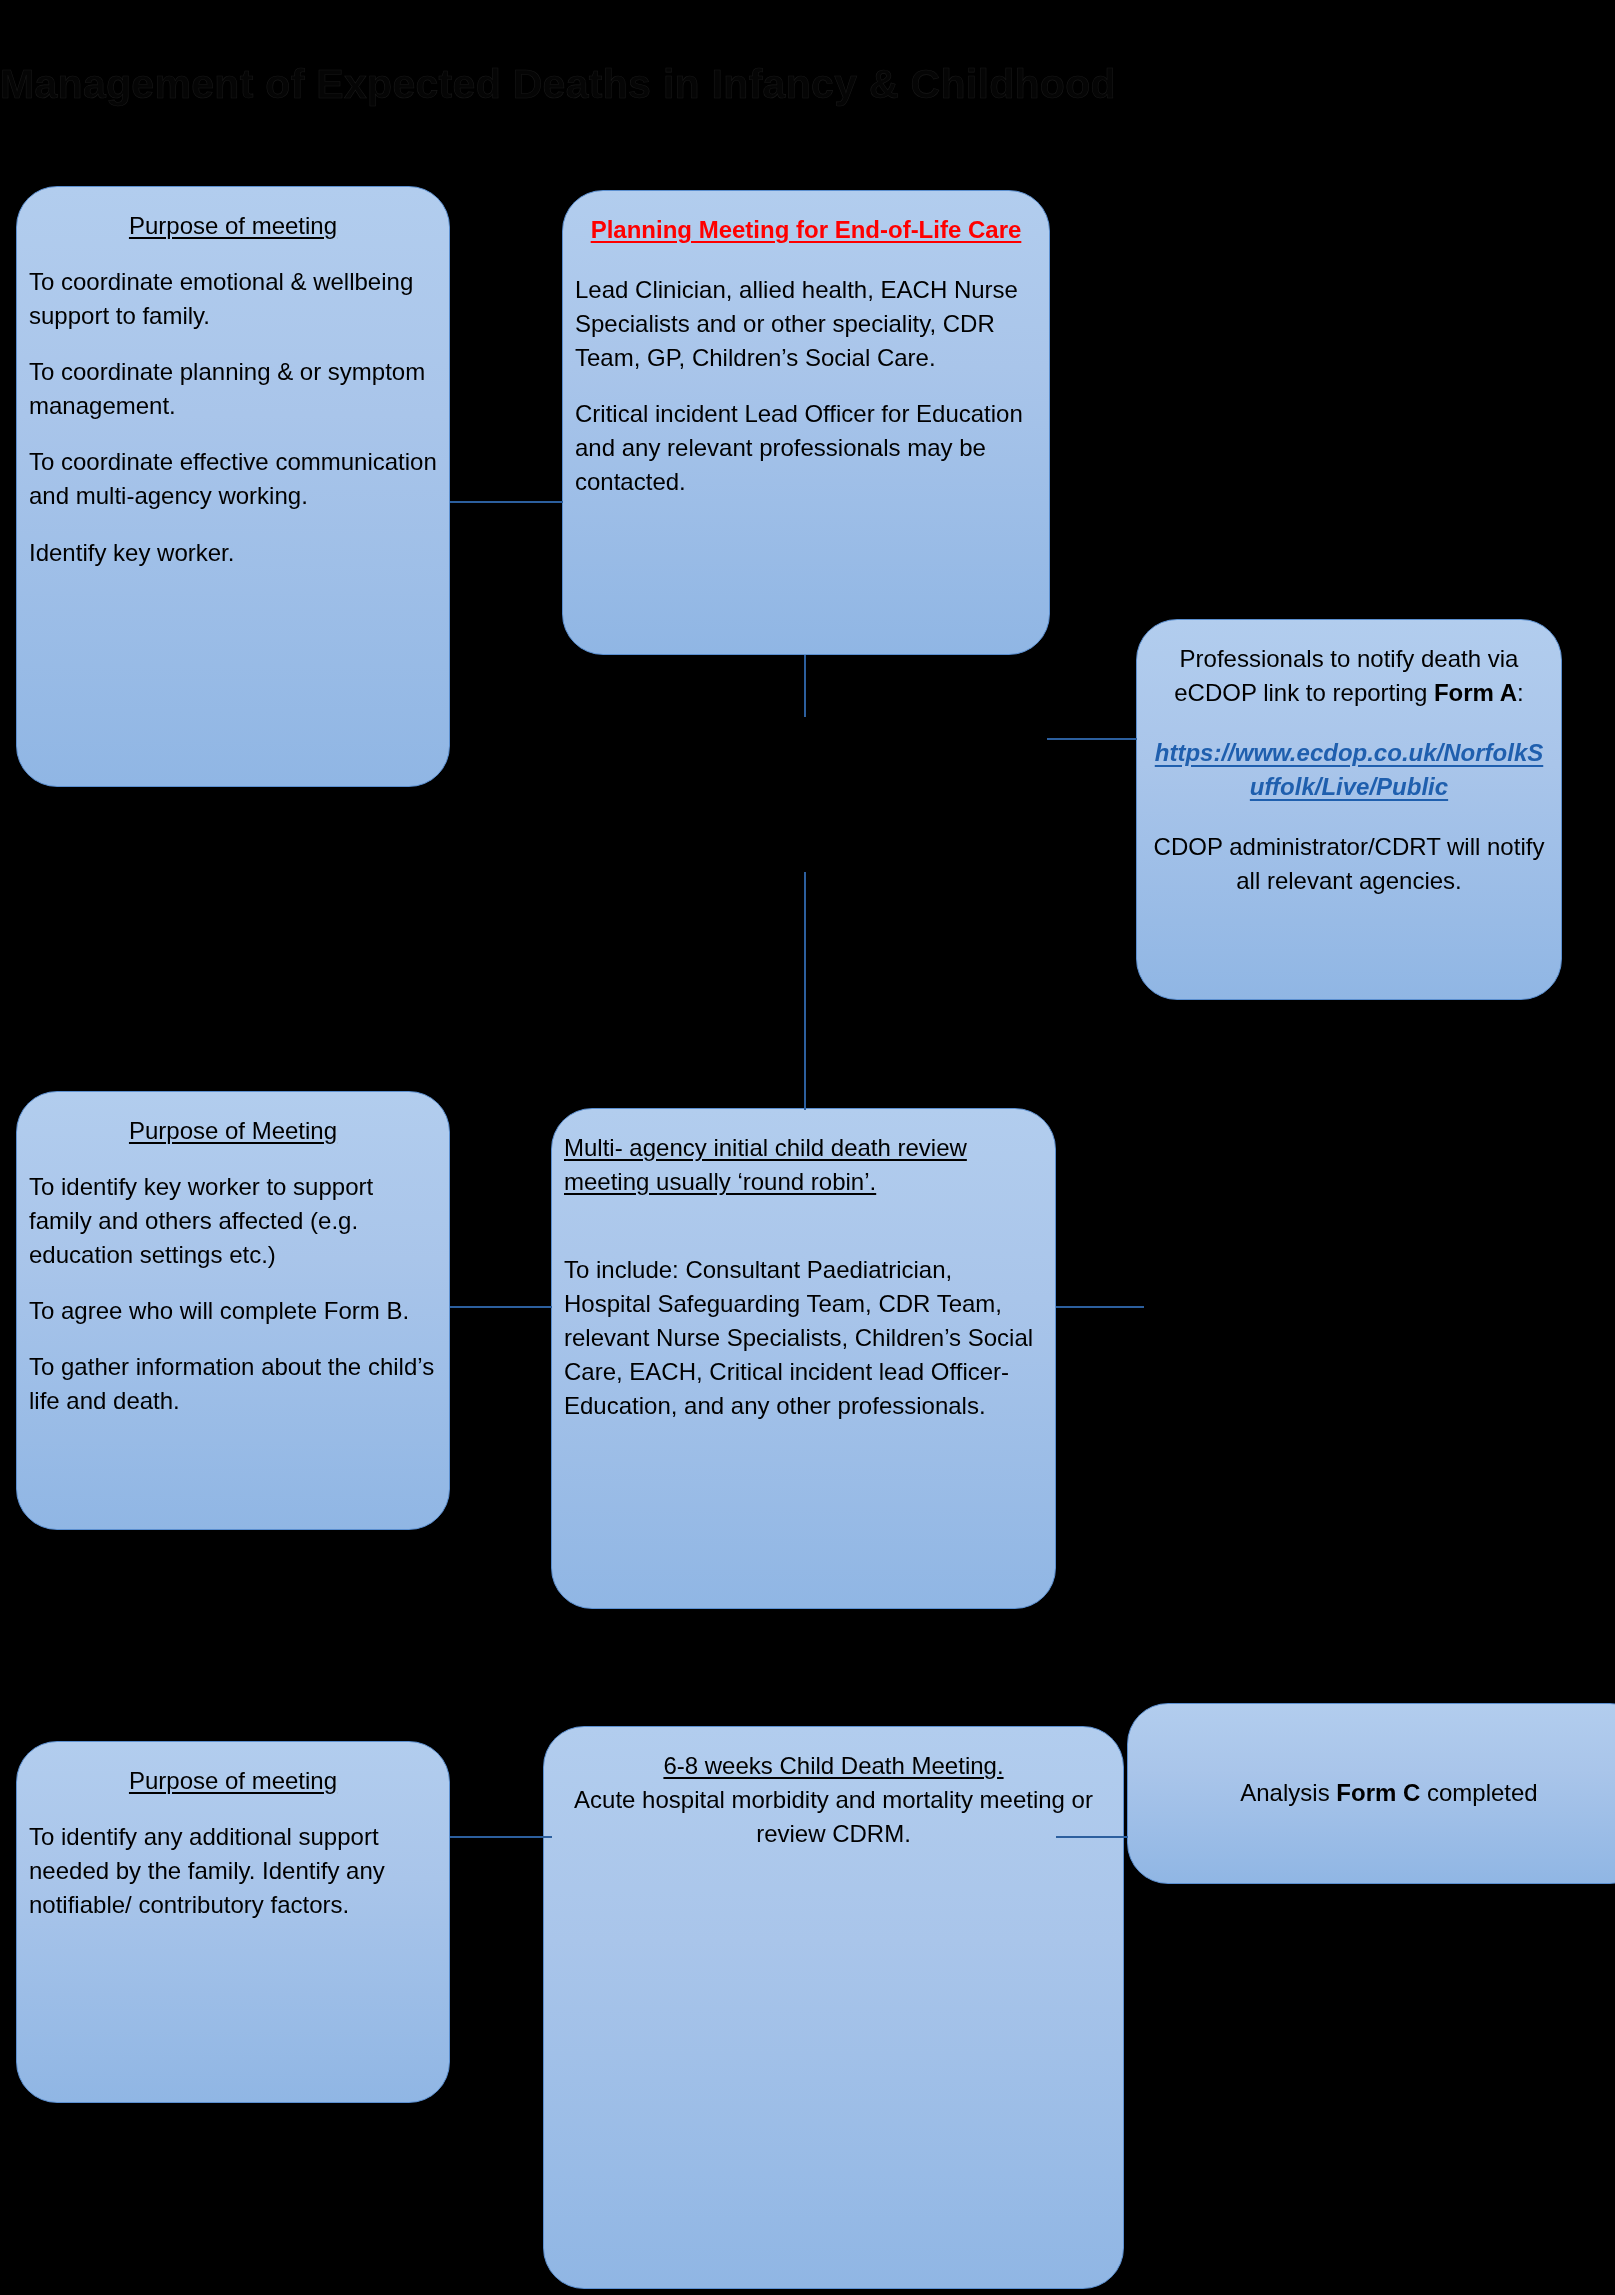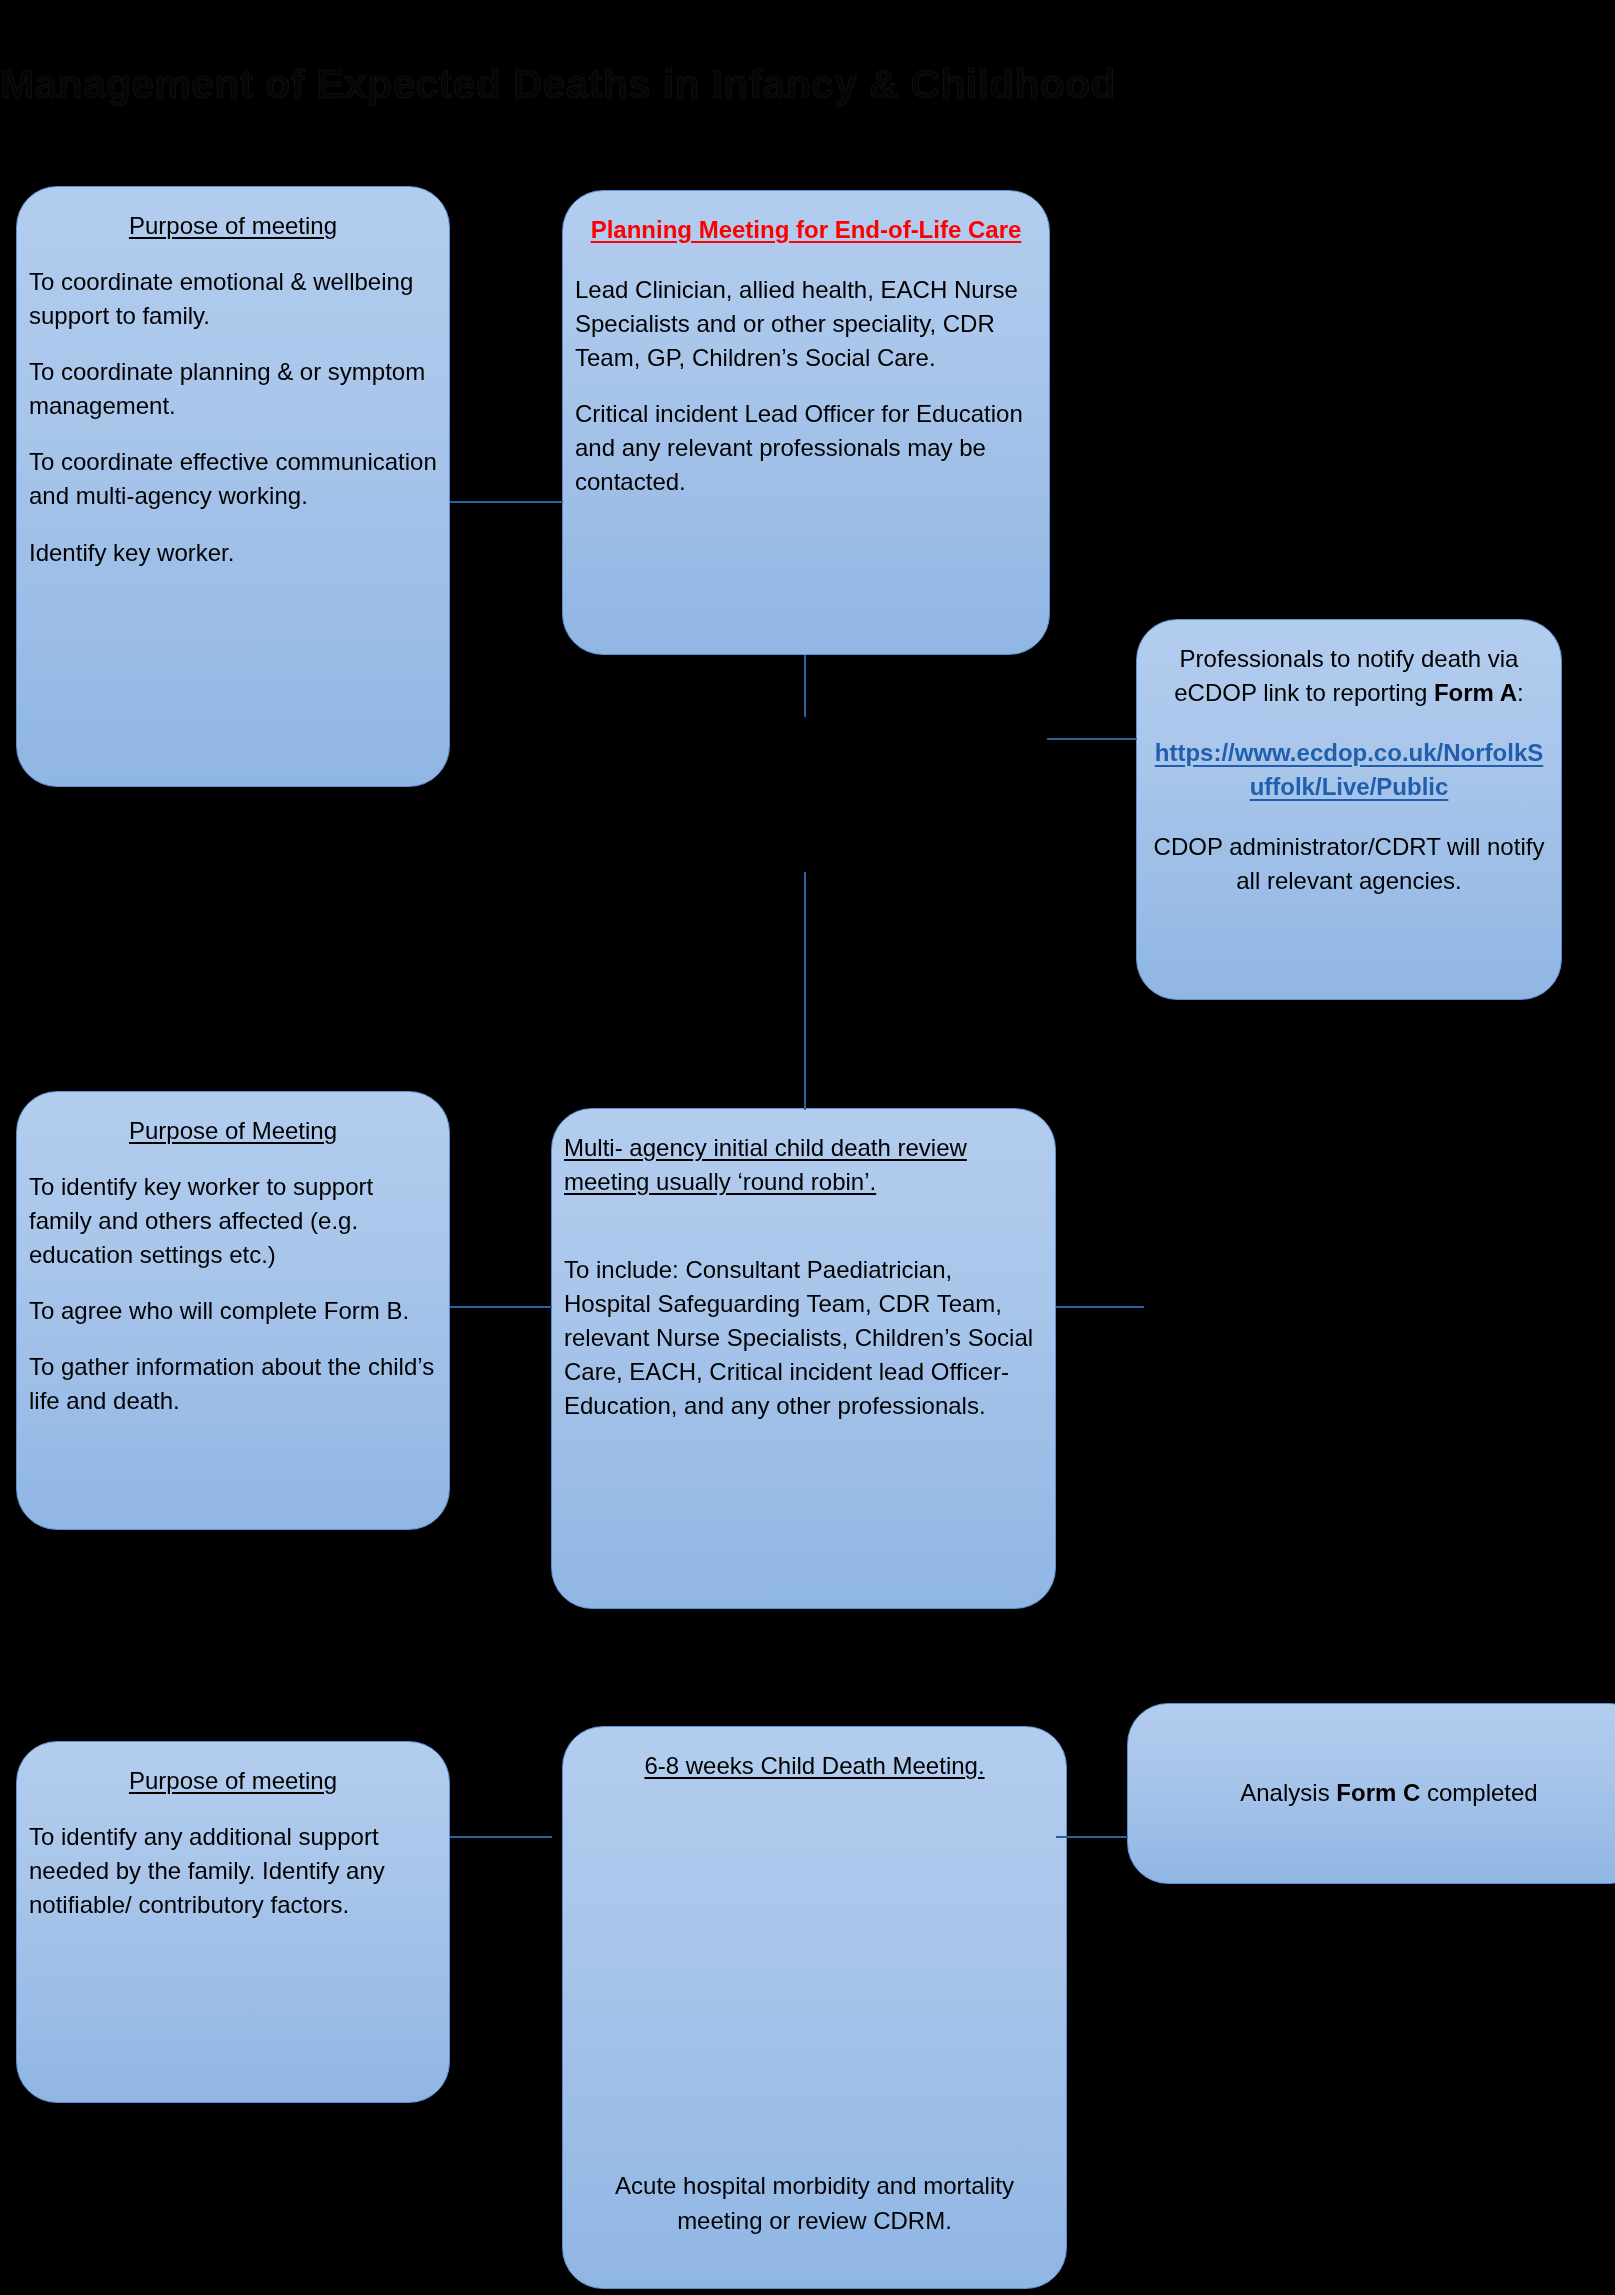--- a/index.html
+++ b/index.html
@@ -86,21 +86,21 @@
   .conn.v { width: 1.9px; }
 
   
   #box-purpose-1   { left: 16px;   top: 186px;  width: 434px;  height: 601px; }
   #box-planning    { left: 562px;  top: 190px;  width: 488px;  height: 465px; }
   #box-ecdop       { left: 1136px; top: 619px;  width: 426px;  height: 381px; }
   #box-frequency   { left: 561px;  top: 716px; width: 486px;  height: 155px; }
   #box-purpose-2   { left: 16px;   top: 1091px; width: 434px;  height: 439px; }
   #box-multiagency { left: 551px;  top: 1108px; width: 505px;  height: 501px; gap: 32px; }
   #box-purpose-3   { left: 16px;   top: 1741px; width: 434px;  height: 362px; }
-  #box-cdm         { left: 562px;  top: 1726px; width: 505px;  height: 563px; justify-content: space-between; }
+  #box-cdm         { left: 543px;  top: 1726px; width: 581px;  height: 563px; }
   #box-formc       { left: 1127px; top: 1703px; width: 524px;  height: 181px; }
 
   
   #conn-purpose1-planning { left: 450px;  top: 501px;  width: 113px; }
   #conn-planning-freq     { left: 804px; top: 655px; height: 62px; }
   #conn-freq-ecdop        { left: 1047px; top: 738px; width: 90px; }
   #conn-freq-down         { left: 804px; top: 872px; height: 238px; }
   #conn-purpose2-multi    { left: 450px;  top: 1306px; width: 102px; }
   #conn-multi-right       { left: 1056px; top: 1306px; width: 88px; }
   #conn-purpose3-cdm      { left: 450px;  top: 1836px; width: 102px; }
@@ -122,21 +122,21 @@
   </div>
 
   <div class="box left-text" id="box-planning">
     <p style="text-align:center; margin-bottom:26px;"><span class="hdr-red">Planning Meeting for End-of-Life Care</span></p>
     <p>Lead Clinician, allied health, EACH Nurse Specialists and or other speciality, CDR Team, GP, Children’s Social Care.</p>
     <p>Critical incident Lead Officer for Education and any relevant professionals may be contacted.</p>
   </div>
 
   <div class="box center-text" id="box-ecdop">
     <p style="margin-bottom:26px;"><span>Professionals to notify death via eCDOP link to reporting </span><span class="bold">Form A</span><span>:</span></p>
-    <p style="margin-bottom:26px;"><span class="link">https://www.ecdop.co.uk/NorfolkSuffolk/Live/Public</span></p>
+    <p style="margin-bottom:26px;font-style:italic;"><span class="link">https://www.ecdop.co.uk/NorfolkSuffolk/Live/Public</span></p>
     <p>CDOP administrator/CDRT will notify all relevant agencies.</p>
   </div>
 
 
   <div class="box left-text" id="box-purpose-2">
     <p style="text-align:center;"><span class="hdr">Purpose of Meeting</span></p>
     <p>To identify key worker to support family and others affected (e.g. education settings etc.)</p>
     <p>To agree who will complete Form B.</p>
     <p>To gather information about the child’s life and death.</p>
   </div>

